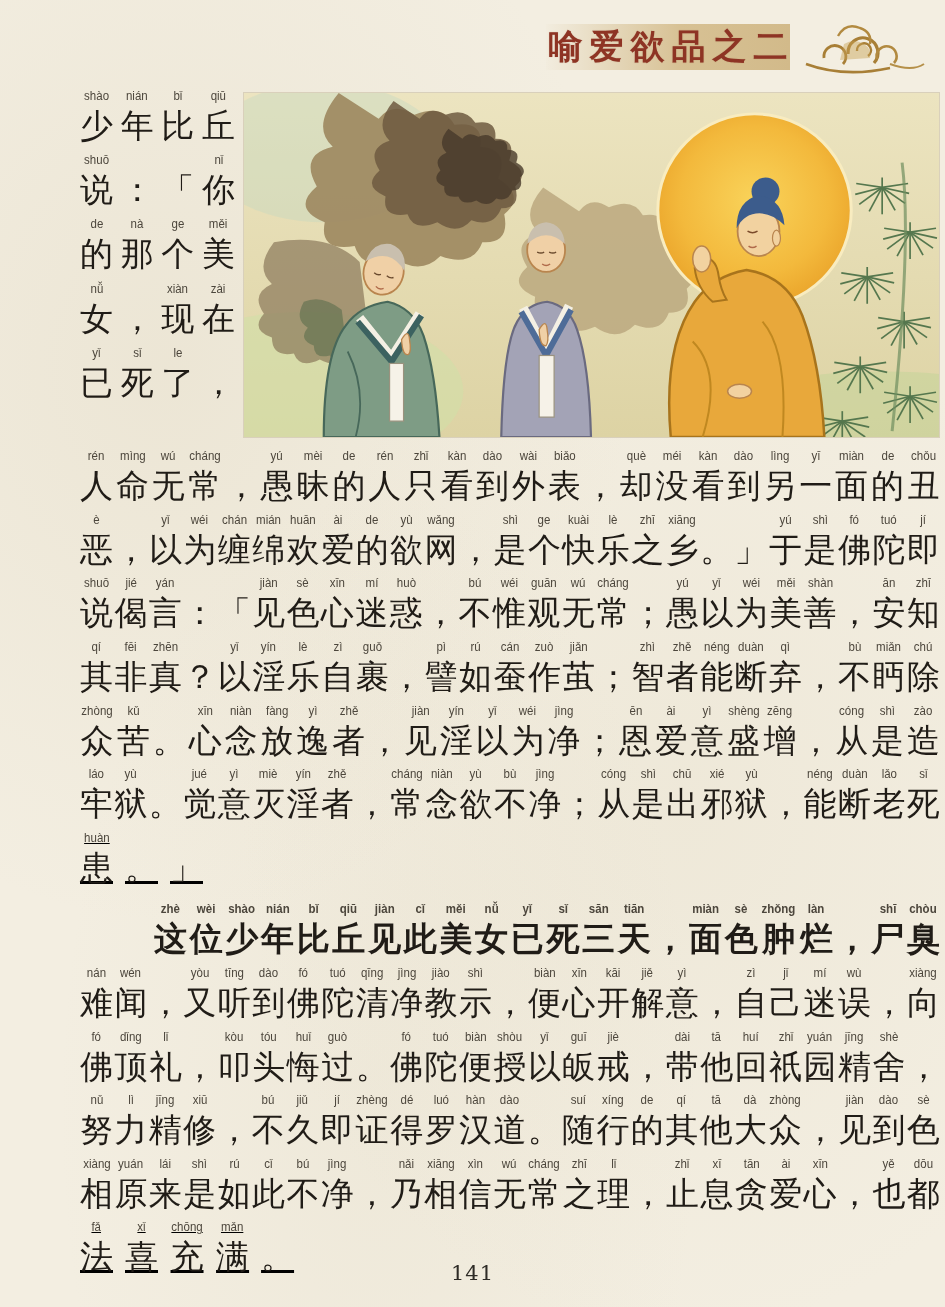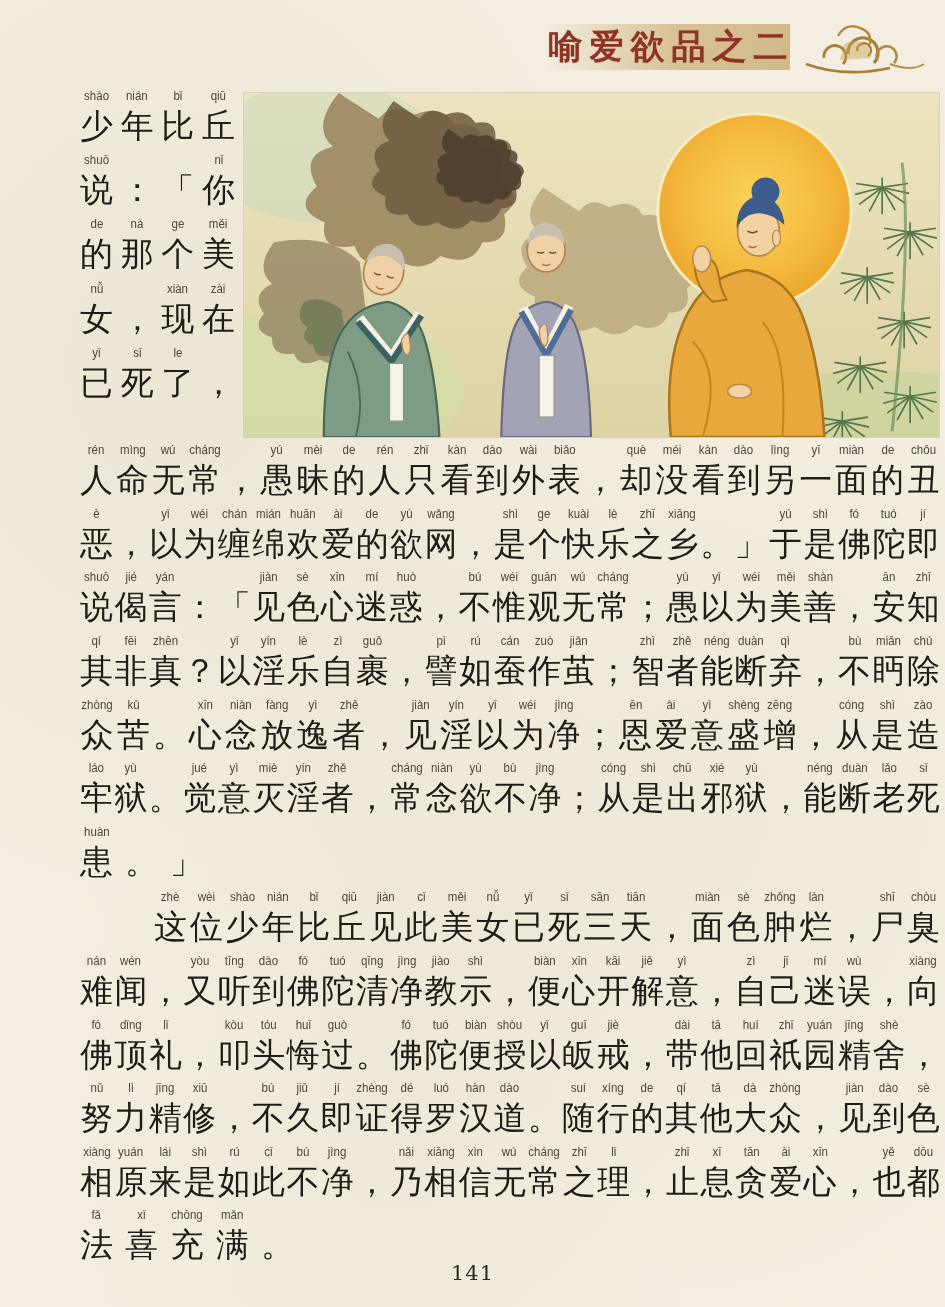--- a/index.html
+++ b/index.html
@@ -28,29 +28,29 @@
   .cloud-wrap { position:absolute; top:10px; left:778px; width:150px; height:72px; }
   
   .page-body { position:absolute; top:85px; left:80px; width:860px; }
   .top-row { display:flex; width:100%; }
   .v-col { width:163px; padding-right:8px; display:flex; flex-direction:column; }
   .illus {
     margin-top:7px; width:697px; height:346px; flex:none;
     border:1px solid #d9d0bb; background:#e9e1ba;
   }
   .illus svg { display:block; width:100%; height:100%; }
-  .lines { margin-top:2px; }
+  .lines { margin-top:8px; }
   .rline {
     display:flex; justify-content:space-between; align-items:center;
     height:63.6px; width:100%;
   }
   .v-col .rline { height:64.4px; width:155px; }
   .rline.short { justify-content:flex-start; }
-  .rline.short .cell { margin-right:12px; }
-  .rline.indent2 { padding-left:74px; }
+  .rline.short .cell { margin-right:12px;text-decoration:underline; }
+  .rline.indent2 { padding-left:74px;font-weight:bold; }
   .cell { display:flex; flex-direction:column; align-items:center; min-width:28px; }
   .cell.punct { min-width:22px; }
   .py {
     font-family:"Liberation Sans","DejaVu Sans",sans-serif;
     font-size:12.5px; line-height:17px; height:17px; color:#4c463c; white-space:nowrap;
     transform:scaleX(.92);
   }
   .hz { font-size:33px; line-height:42px; color:#201c17; }
   
   .footer {

